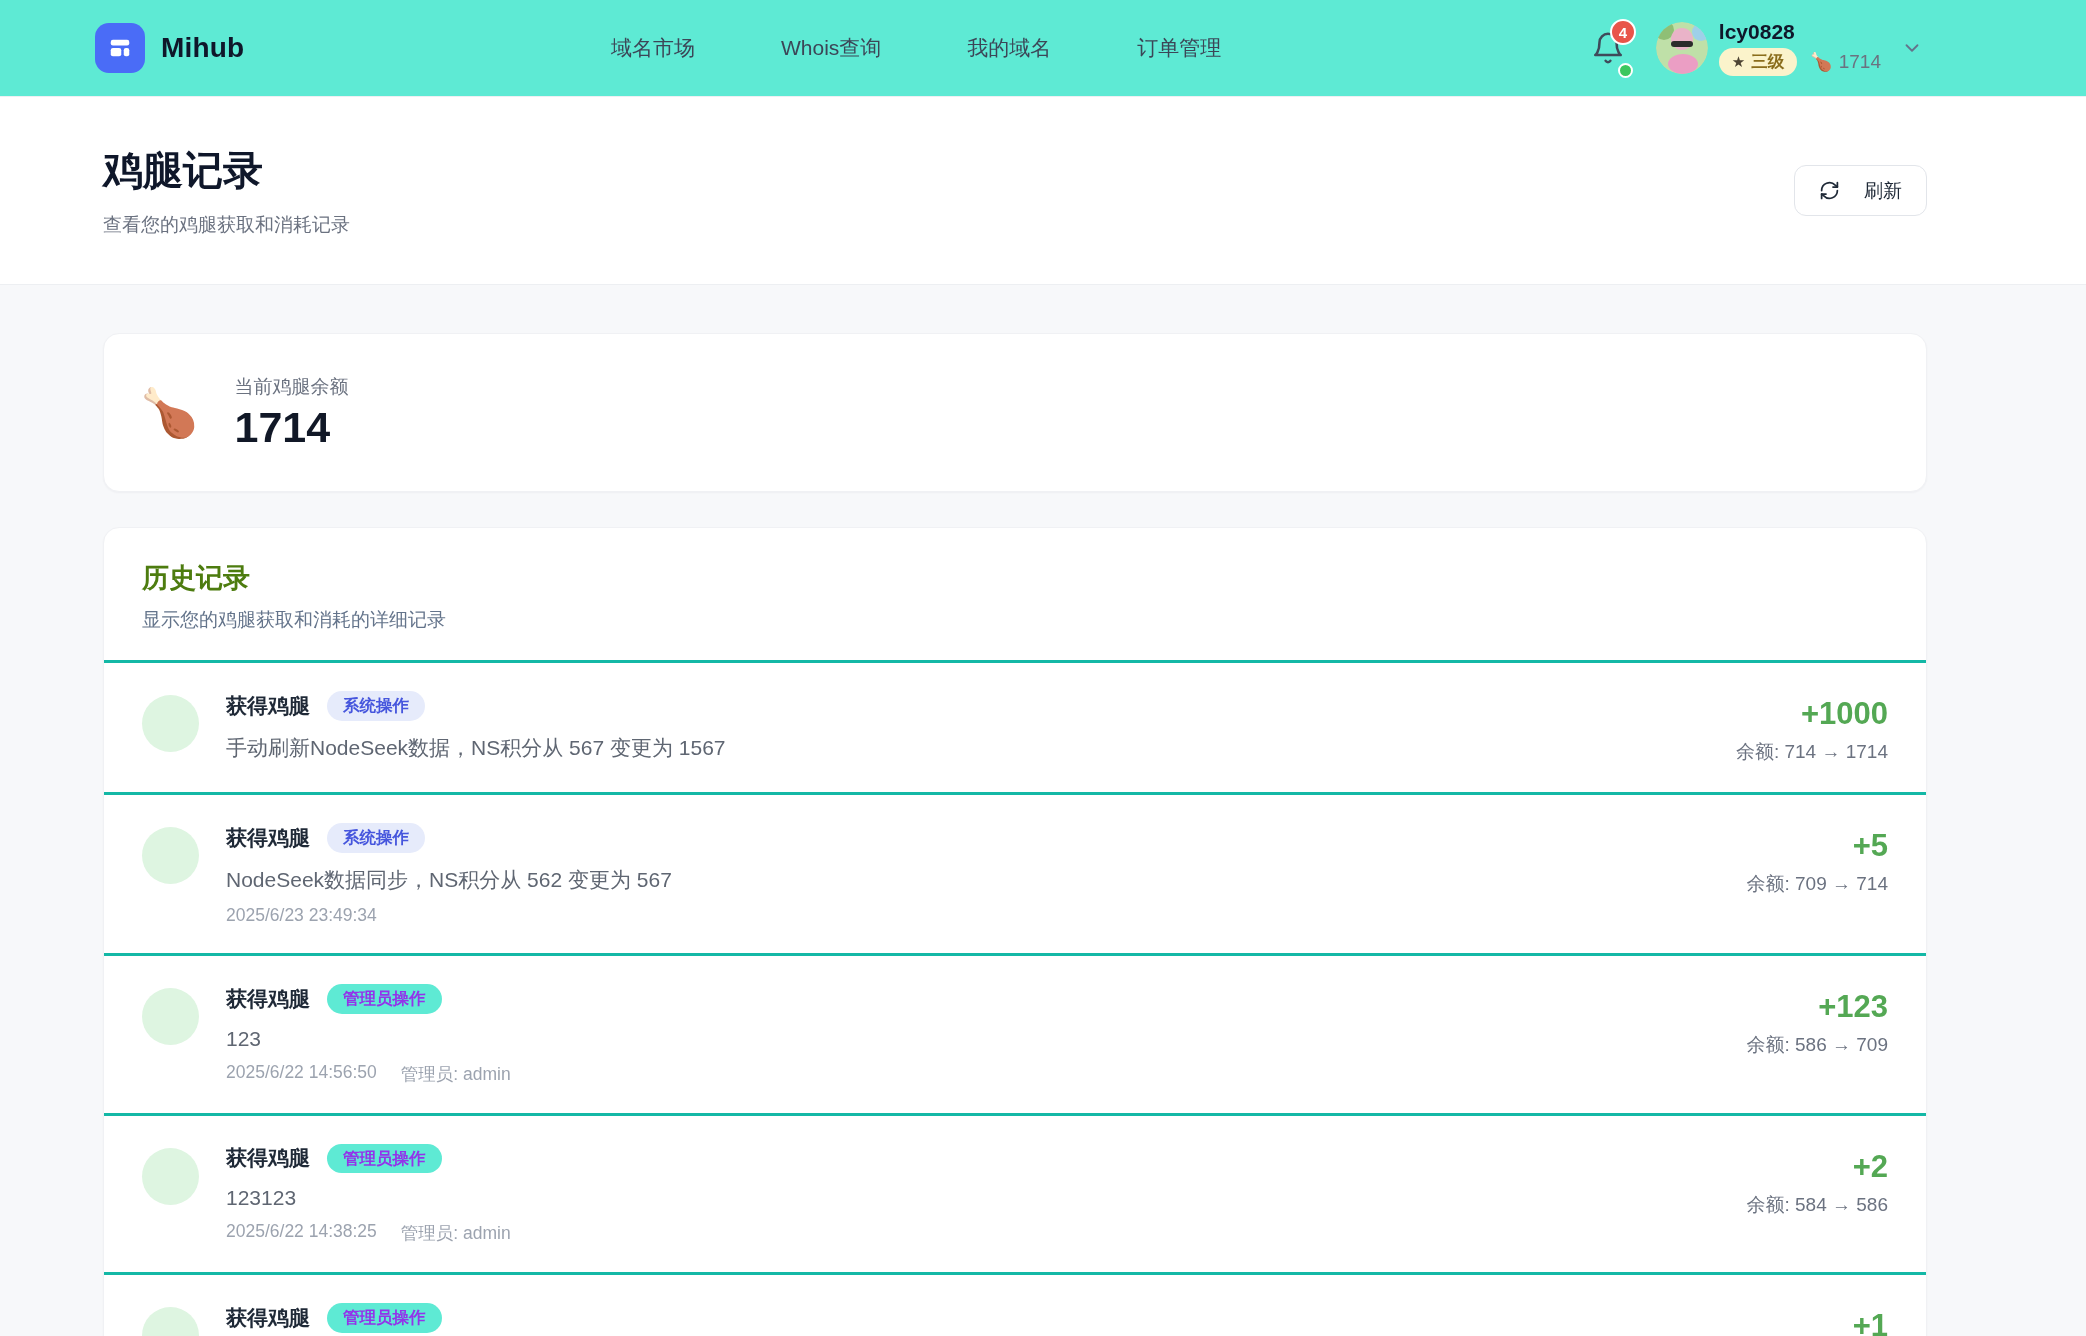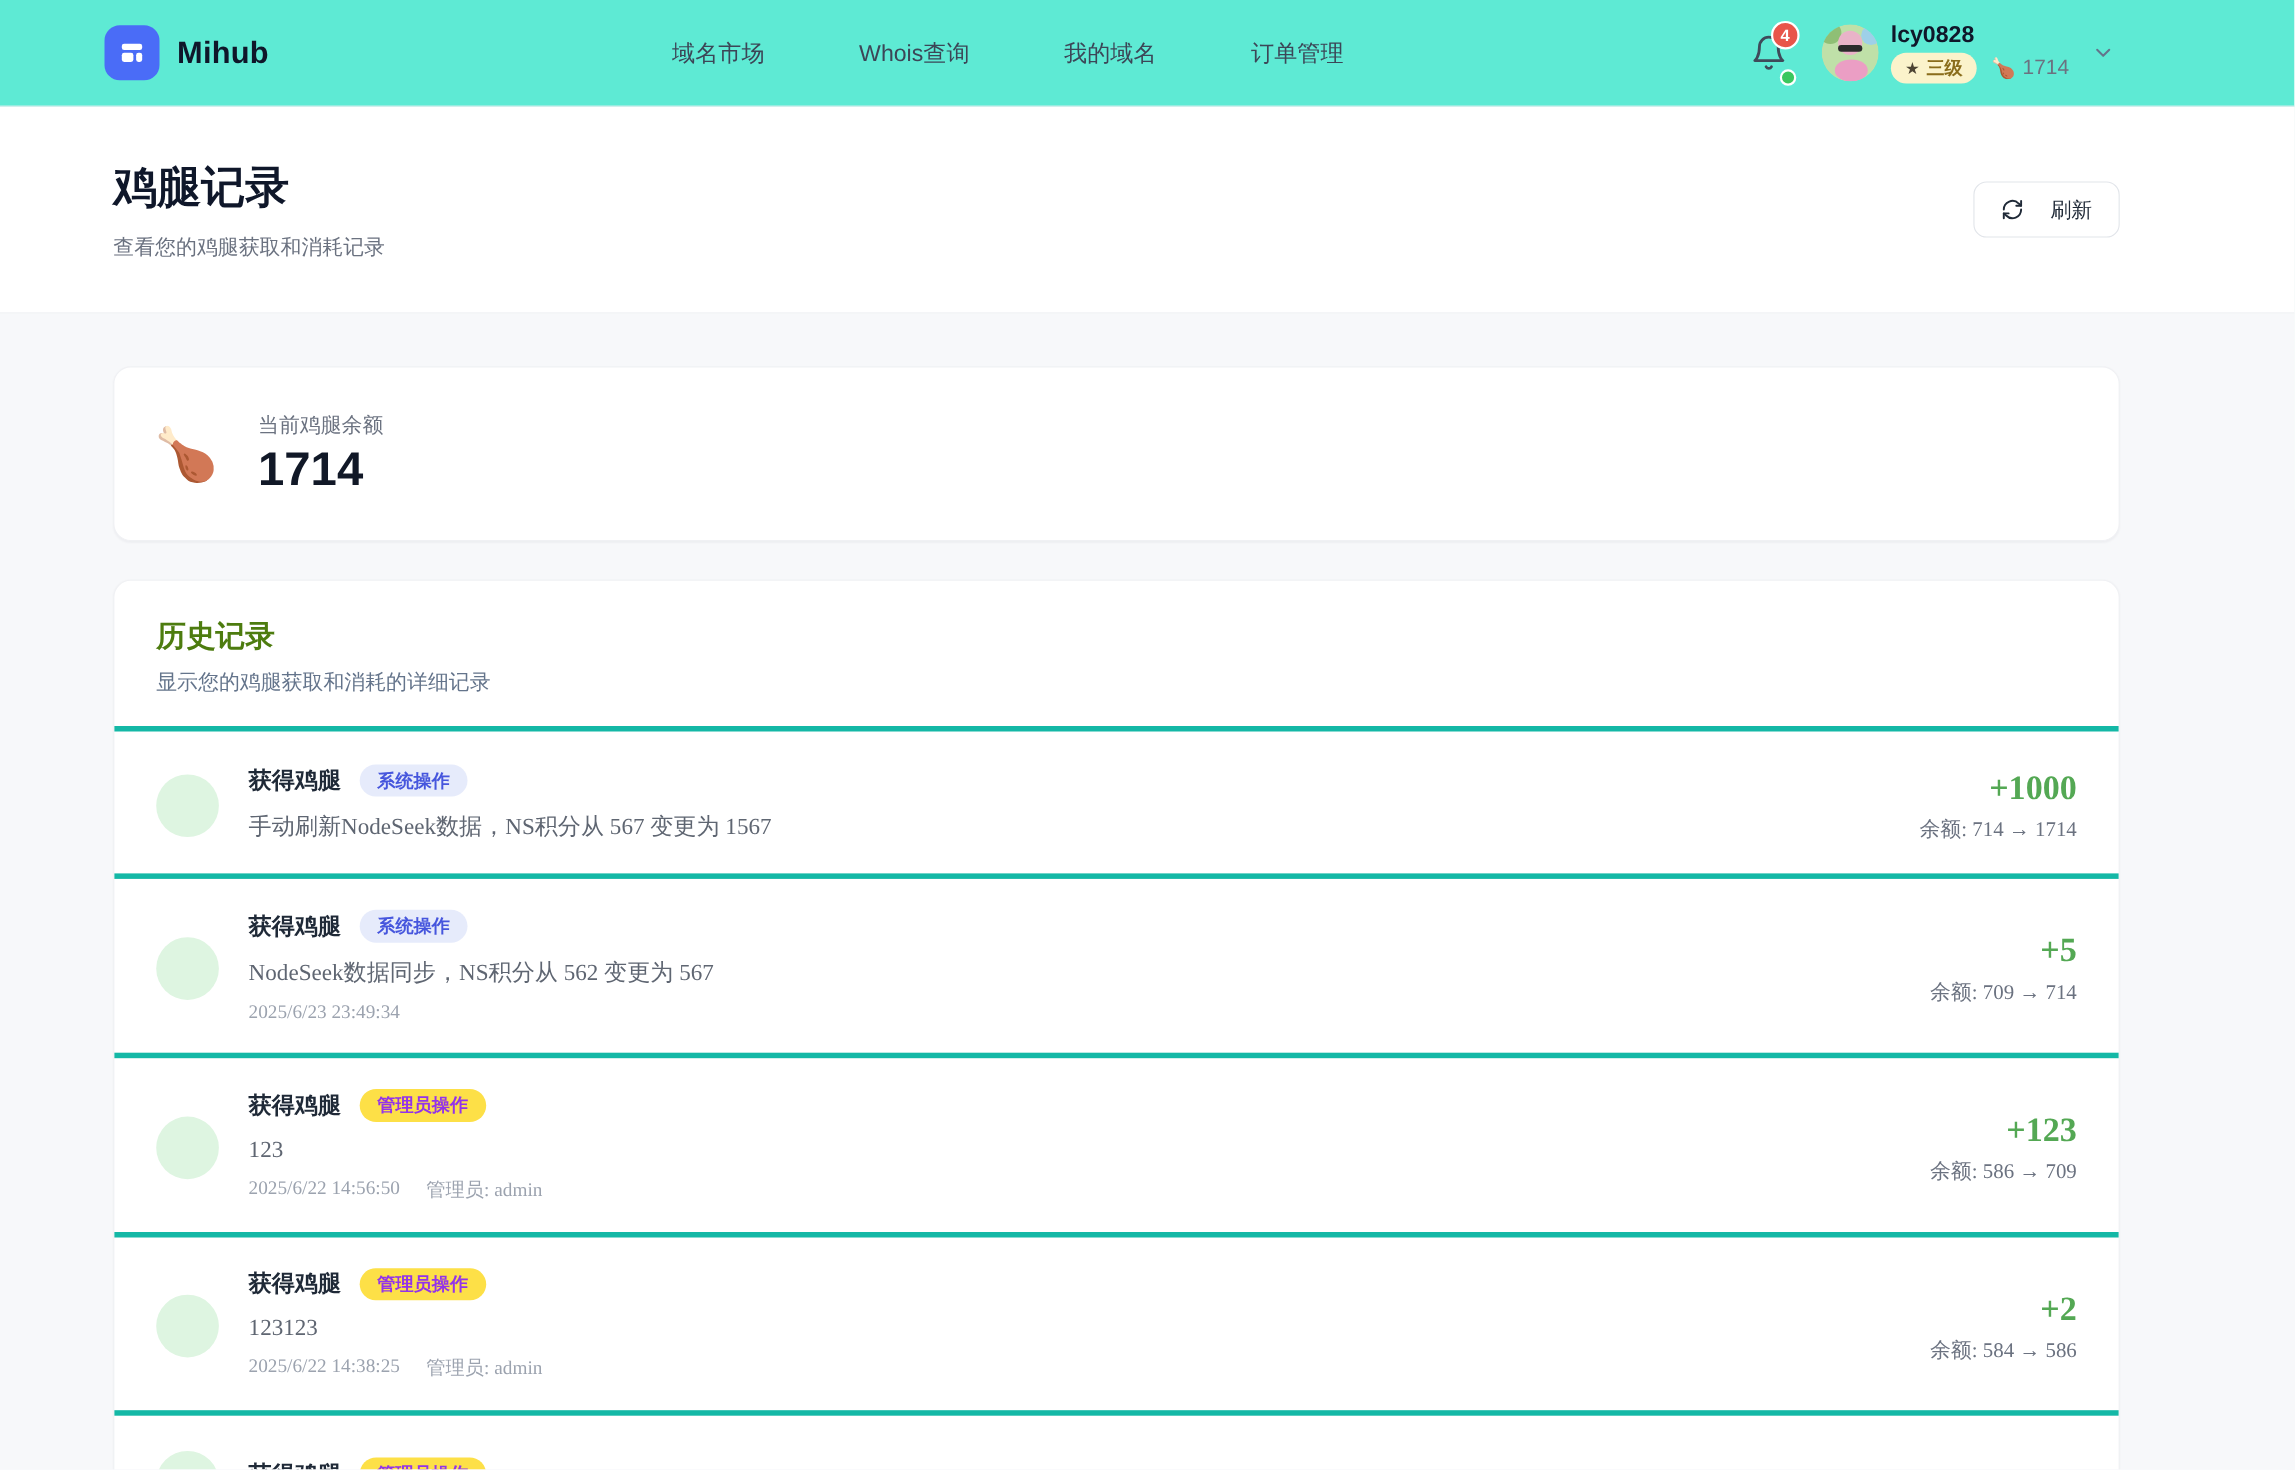--- a/index.html
+++ b/index.html
@@ -41,28 +41,28 @@
   .balance-card { height:159px; display:flex; align-items:center; padding:0 36px; }
   .balance-emoji { font-size:47px; margin-right:36px; line-height:1; }
   .balance-label { font-size:19px; color:#6b7280; font-weight:500; }
   .balance-value { font-size:43px; font-weight:800; color:#111827; margin-top:3px; }
 
   .history-card { margin-top:35px; }
   .history-head { padding:32px 38px 27px; }
   .history-title { font-size:27px; font-weight:700; color:#4d7c0f; }
   .history-subtitle { font-size:19px; color:#64748b; margin-top:11px; }
 
-  .row { display:flex; align-items:center; padding:28px 38px 27px; border-top:5px solid #14b8a6;font-family:Liberation Serif, serif; }
+  .row { display:flex; align-items:flex-start; padding:28px 38px 27px; border-top:3px solid #14b8a6; }
   .row-circle { width:57px; height:57px; border-radius:50%; background:#def5e1; flex:0 0 auto; margin-top:4px; }
   .row-main { margin-left:27px; flex:1; min-width:0; }
   .row-title-line { display:flex; align-items:center; gap:17px; }
   .row-title { font-size:21px; font-weight:700; color:#1f2937; }
   .badge { border-radius:999px; padding:5px 16px; font-size:16.5px; font-weight:600; line-height:1.2; }
   .badge-system { background:#e6ebfb; color:#4656dd; }
-  .badge-admin { background:#fde047; color:#9333ea; }
+  .badge-admin { background:#5eead4; color:#9333ea; }
   .row-desc { font-size:21px; color:#5f6672; margin-top:13px; }
   .row-meta { display:flex; gap:24px; font-size:17.5px; color:#9ca3af; margin-top:11px; }
   .row-right { text-align:right; padding-top:5px; margin-left:24px; white-space:nowrap; }
   .row-amount { font-size:31px; font-weight:700; color:#54a854; }
   .row-balance { font-size:19px; color:#6b7280; margin-top:7px; }
 </style>
 </head>
 <body>
 
 <div class="page">

